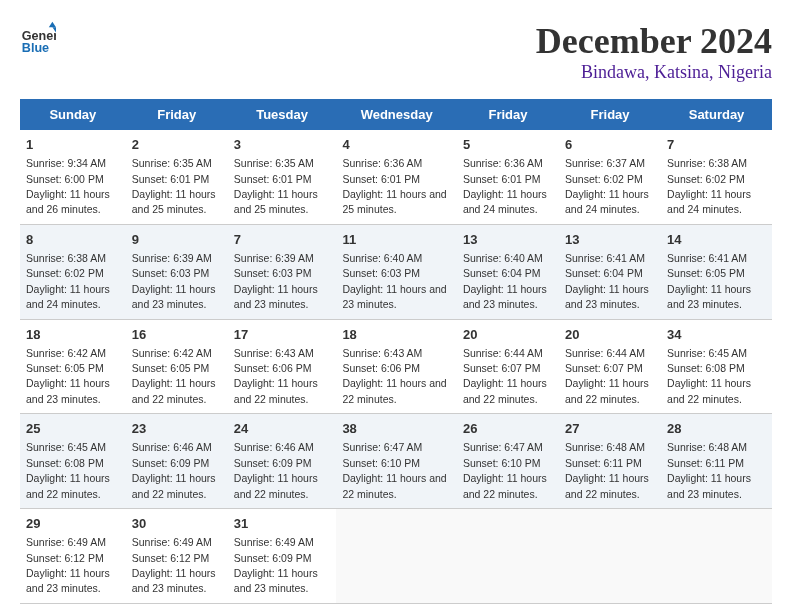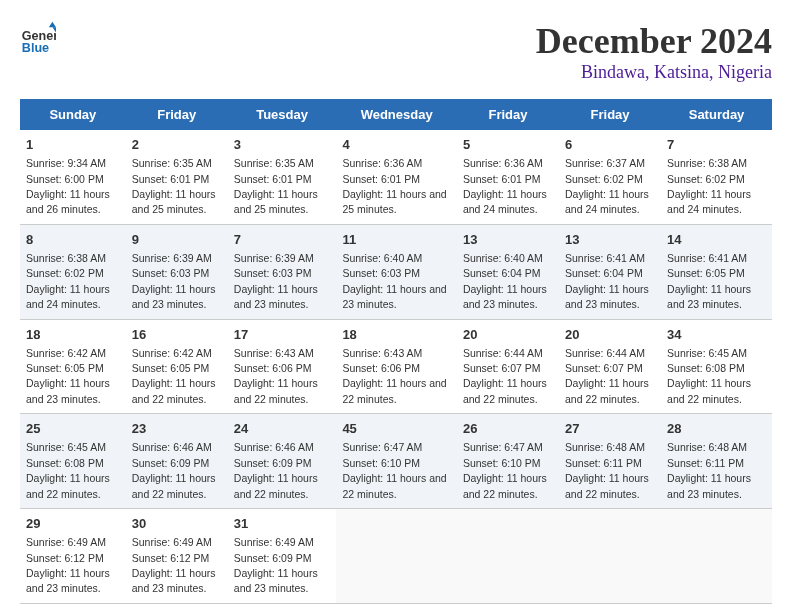--- a/index.html
+++ b/index.html
@@ -258,21 +258,21 @@
         <span class="day-info">Sunset: 6:09 PM</span><br>
         <span class="day-info">Daylight: 11 hours and 22 minutes.</span>
       </td>
         <td>
         <span class="day-num">24</span>
         <span class="day-info">Sunrise: 6:46 AM</span><br>
         <span class="day-info">Sunset: 6:09 PM</span><br>
         <span class="day-info">Daylight: 11 hours and 22 minutes.</span>
       </td>
         <td>
-        <span class="day-num">45</span>
+        <span class="day-num">38</span>
         <span class="day-info">Sunrise: 6:47 AM</span><br>
         <span class="day-info">Sunset: 6:10 PM</span><br>
         <span class="day-info">Daylight: 11 hours and 22 minutes.</span>
       </td>
         <td>
         <span class="day-num">26</span>
         <span class="day-info">Sunrise: 6:47 AM</span><br>
         <span class="day-info">Sunset: 6:10 PM</span><br>
         <span class="day-info">Daylight: 11 hours and 22 minutes.</span>
       </td>

